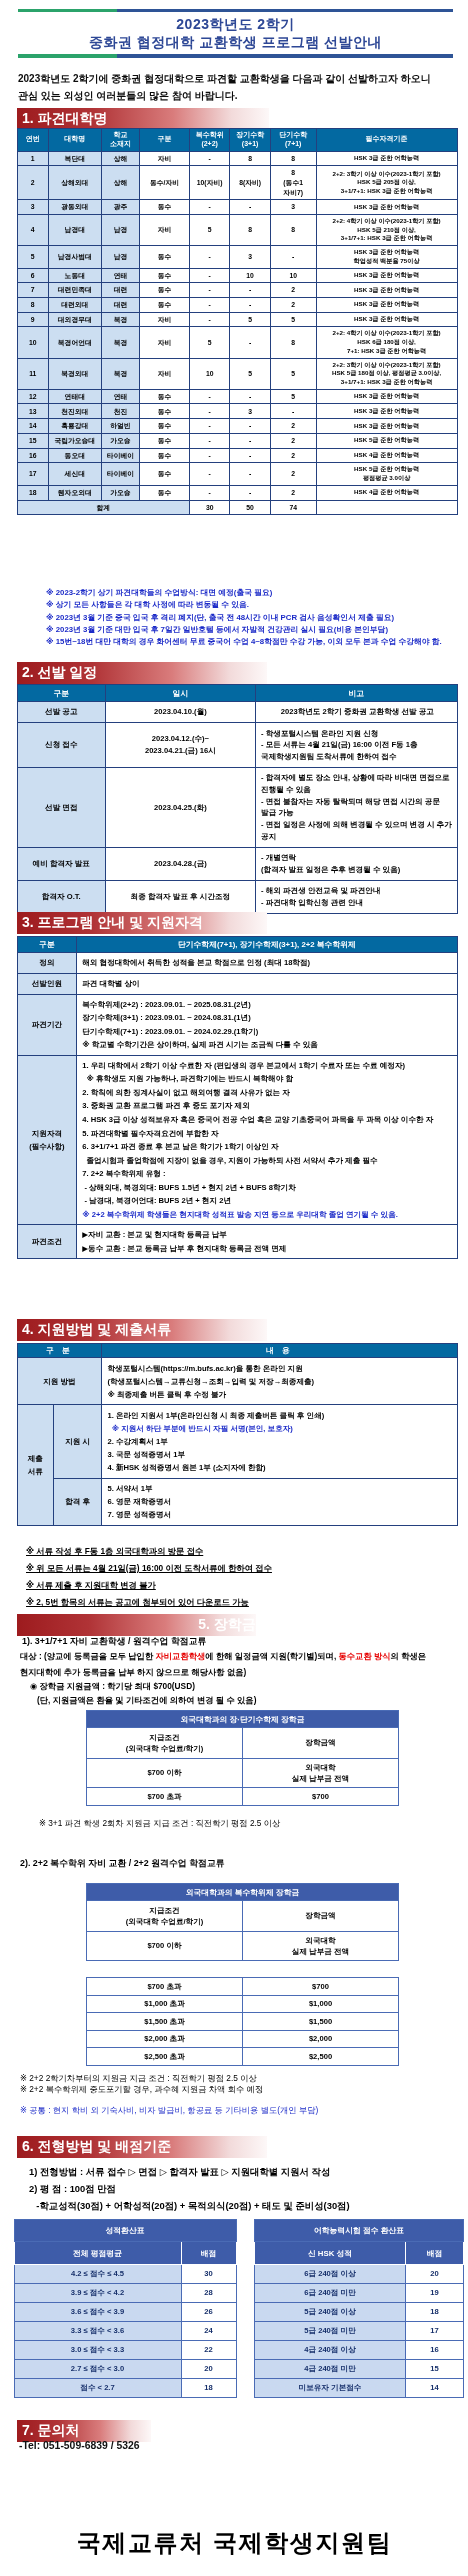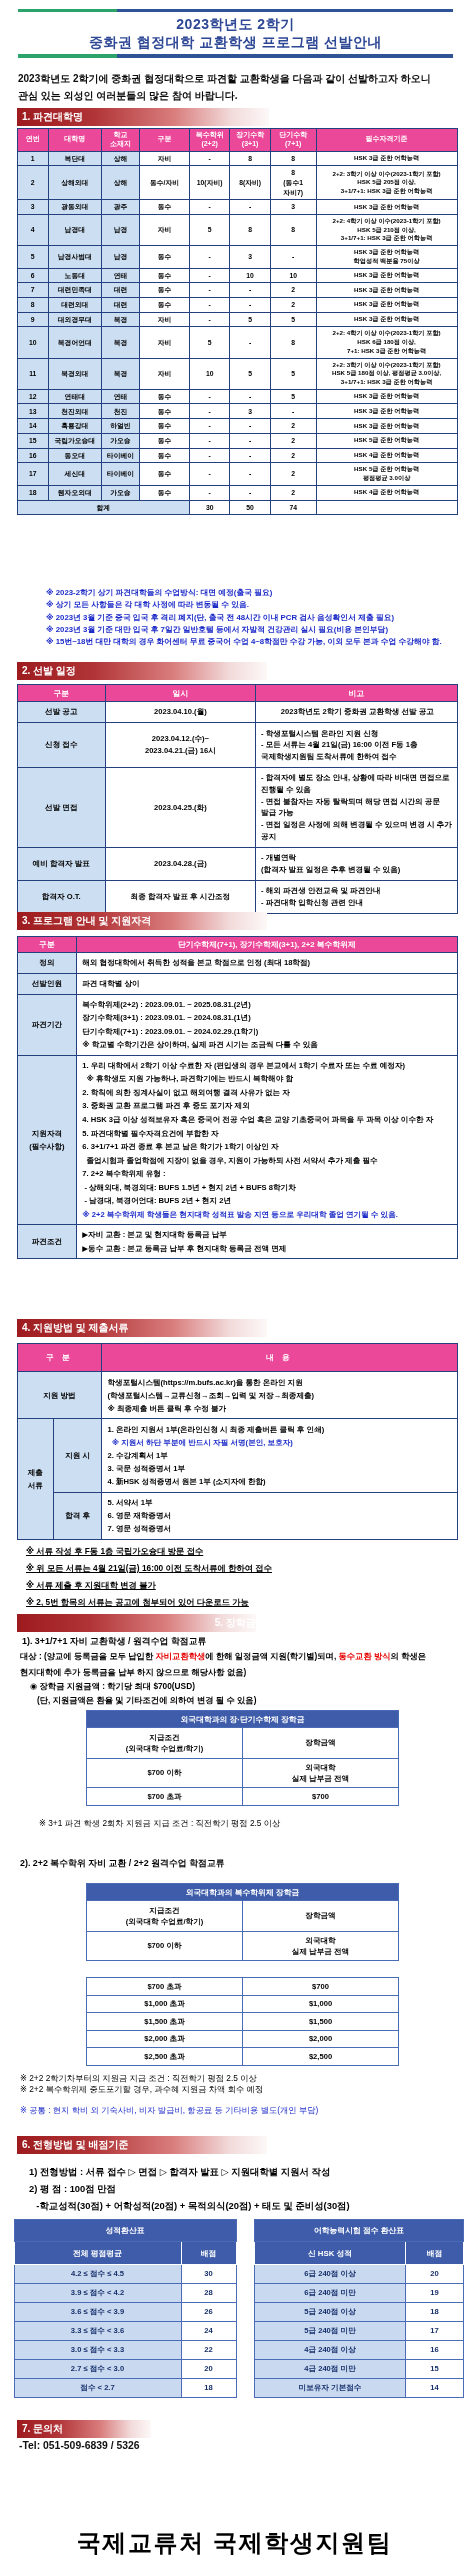--- a/index.html
+++ b/index.html
@@ -5,27 +5,27 @@
   html,body{margin:0;padding:0;}
   body{width:469px;height:2576px;position:relative;background:#fff;overflow:hidden;
        font-family:"Liberation Sans","DejaVu Sans",sans-serif;color:#000;}
   .abs{position:absolute;}
   
   .rule{height:3.1px;background:linear-gradient(90deg,#2BA36B 0 99px,#2E5496 99px 100%);}
   .title{color:#2E4896;font-weight:bold;font-size:14px;text-align:center;line-height:1.35;letter-spacing:0.5px;}
   .intro{font-size:10px;font-weight:bold;line-height:1.72;color:#0c0c0c;word-break:keep-all;}
   
   .bar{background:linear-gradient(90deg,#9D1B1E 0%,#B03336 30%,#D97C7C 62%,#F2DADA 85%,#FDF8F8 100%);
-       color:#fff;font-weight:bold;font-size:10px;padding:2.1px 0 2.1px 5.2px;}
+       color:#fff;font-weight:bold;font-size:14px;padding:2.1px 0 2.1px 5.2px;}
   
   table{border-collapse:collapse;table-layout:fixed;width:100%;}
   .doc{border:1px solid #24407E;}
   .doc th,.doc td{border:0.5px solid #24407E;text-align:center;vertical-align:middle;
        word-break:keep-all;white-space:pre-line;font-weight:bold;}
-  .doc th{background:#ec4899;color:#fff;}
+  .doc th{background:#0369a1;color:#fff;}
   .lbl{background:#CCDEF1;}
   .L{text-align:left !important;}
   .C{text-align:center !important;}
   .blue{color:#1C2BC8;}
   .red{color:#E60000;}
   
   .t1 th{font-size:7px;padding:2.1px 1px;line-height:1.25;}
   .t1 td{font-size:6.8px;padding:2.1px 1.6px;line-height:1.4;}
   .t1 td:last-child{font-size:6.2px;}
   .t1 tbody tr:not(.total) td:nth-child(-n+3){background:#CCDEF1;}
@@ -36,21 +36,21 @@
   .t2 th{font-size:7.8px;padding:2.6px;}
   .t2 td{font-size:7.6px;padding:4.2px 3.1px;line-height:1.55;}
   .t2 td:first-child{background:#CCDEF1;}
   .t2 td:nth-child(3){text-align:left;padding-left:5.2px;}
   
   .t3 th{font-size:7.8px;padding:2.1px;}
   .t3 td{font-size:7.6px;padding:3.1px 5.2px;line-height:1.78;}
   .t3 td:first-child{background:#CCDEF1;padding:3.1px 1px;}
   .t3 td div{margin:0;}
   
-  .t4 th{font-size:7.8px;padding:8px;letter-spacing:3.1px;}
+  .t4 th{font-size:7.8px;padding:1px;letter-spacing:3.1px;}
   .t4 td{font-size:7.6px;padding:3.6px 5.2px;line-height:1.72;}
   
   .schh{font-size:8.9px;font-weight:bold;}
   .scht{font-size:8.3px;font-weight:bold;line-height:1.9;word-break:keep-all;}
   
   .sch{border:1px solid #4A6BB5;}
   .sch th,.sch td{border:1px solid #4A6BB5;text-align:center;vertical-align:middle;
        white-space:pre-line;font-weight:bold;word-break:keep-all;}
   .sch th{background:#3E5CA9;color:#fff;font-size:7.8px;padding:2.6px;}
   .sch td{font-size:7.6px;padding:2.6px;line-height:1.5;}
@@ -439,21 +439,21 @@
           <td class="L"><div>1. 온라인 지원서 1부(온라인신청 시 최종 제출버튼 클릭 후 인쇄)</div><div class="blue">&nbsp;&nbsp;※ 지원서 하단 부분에 반드시 자필 서명(본인, 보호자)</div><div>2. 수강계획서 1부</div><div>3. 국문 성적증명서 1부</div><div>4. 新HSK 성적증명서 원본 1부 (소지자에 한함)</div></td>
         </tr>
         <tr>
           <td class="lbl">합격 후</td>
           <td class="L"><div>5. 서약서 1부</div><div>6. 영문 재학증명서</div><div>7. 영문 성적증명서</div></td>
         </tr>
       </tbody>
     </table>
 </div>
 <div class="abs" style="top:1543px;left:26px;width:427px;">
-  <div class="unote"><span>※ 서류 작성 후 F동 1층 국립가오슝대 방문 접수</span></div>
+  <div class="unote"><span>※ 서류 작성 후 F동 1층 외국대학과의 방문 접수</span></div>
   <div class="unote"><span>※ 위 모든 서류는 4월 21일(금) 16:00 이전 도착서류에 한하여 접수</span></div>
   <div class="unote"><span>※ 서류 제출 후 지원대학 변경 불가</span></div>
   <div class="unote"><span>※ 2, 5번 항목의 서류는 공고에 첨부되어 있어 다운로드 가능</span></div>
 </div>
 
 <div class="abs bar" style="top:1614px;left:16.7px;width:234px;text-align:right;">5. 장학금</div>
 <div class="abs schh" style="top:1635px;left:22px;width:427px;">1). 3+1/7+1 자비 교환학생 / 원격수업 학점교류</div>
 <div class="abs scht" style="top:1649px;left:20px;width:433px;">
   <span>대상 : (양교에 등록금을 모두 납입한 </span><span class="red">자비교환학생</span><span>에 한해 일정금액 지원(학기별)되며, </span><span class="red">동수교환 방식</span><span>의 학생은 현지대학에 추가 등록금을 납부 하지 않으므로 해당사항 없음)</span>
 </div>

